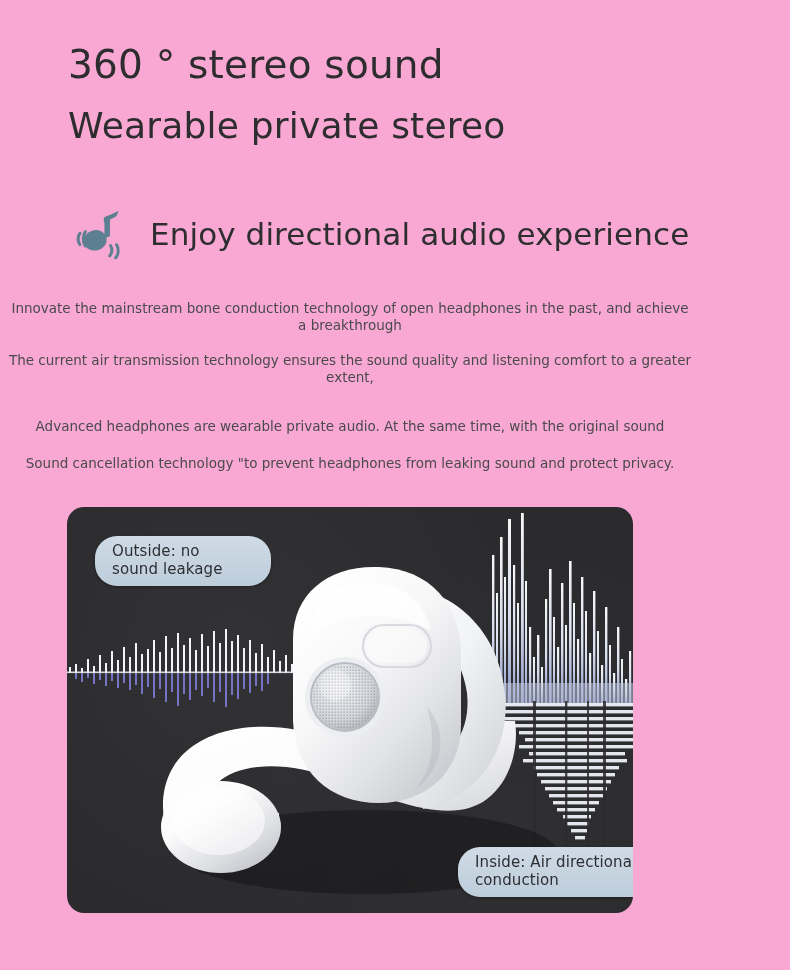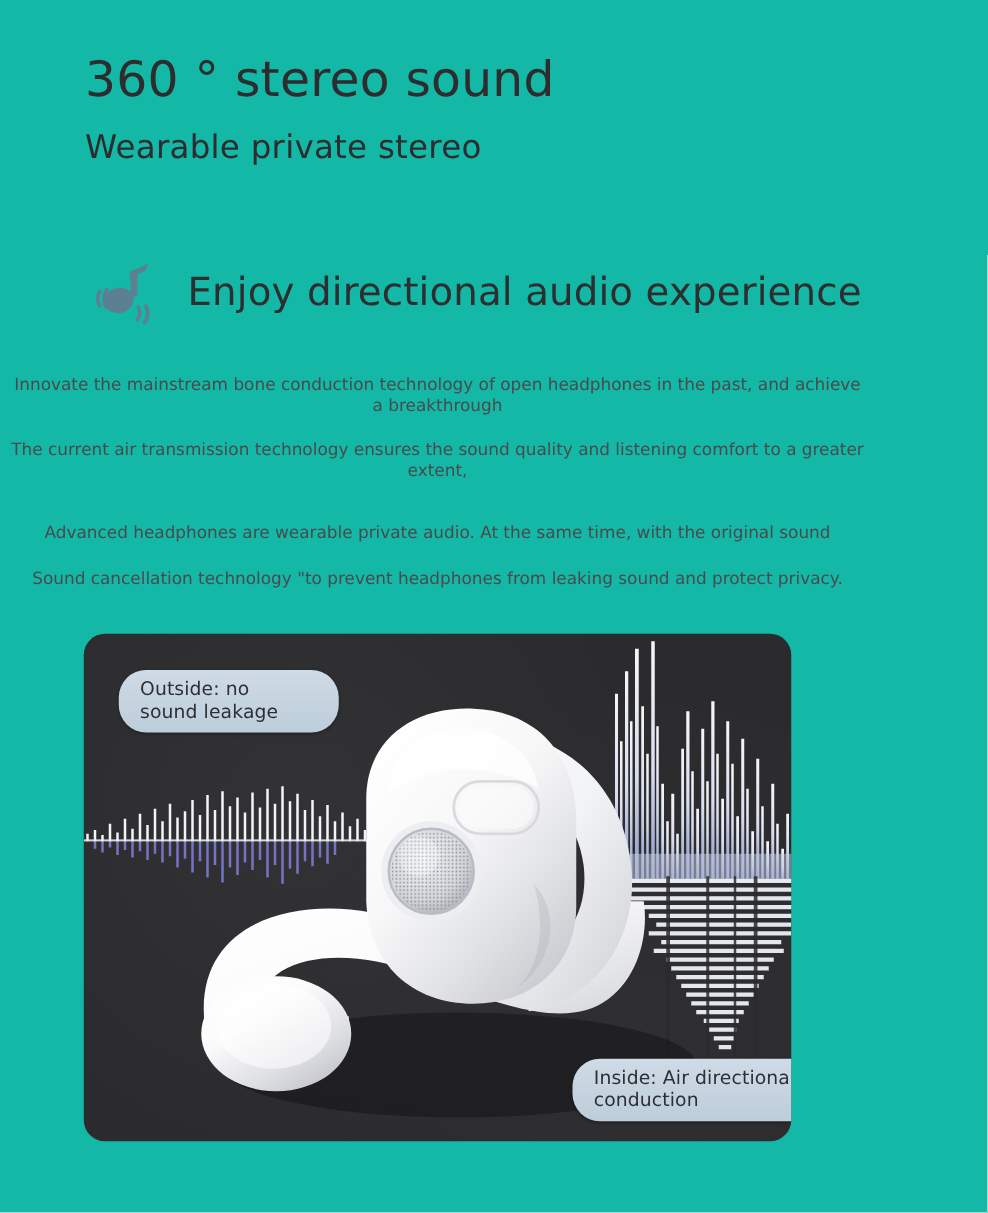--- a/index.html
+++ b/index.html
@@ -9,40 +9,40 @@
     height: 970px;
     background: #ffffff;
     font-family: "DejaVu Sans", "Liberation Sans", sans-serif;
     overflow: hidden;
   }
 
   .page {
     position: relative;
     width: 790px;
     height: 970px;
-    background: #14b8a6;
+    background: #f9a8d4;
   }
 
   
   .headline-block {
     position: absolute;
     left: 68px;
     top: 38px;
     width: 700px;
   }
   .headline-1 {
     font-size: 39px;
     font-weight: 400;
     color: #2d2d2f;
     letter-spacing: 0.2px;
     line-height: 1.38;
     white-space: pre;
   }
   .headline-2 {
-    font-size: 26px;
+    font-size: 36px;
     font-weight: 400;
     color: #2d2d2f;
     letter-spacing: 0.2px;
     line-height: 1.42;
     margin-top: 8px;
   }
 
   
   .subhead-row {
     position: absolute;

